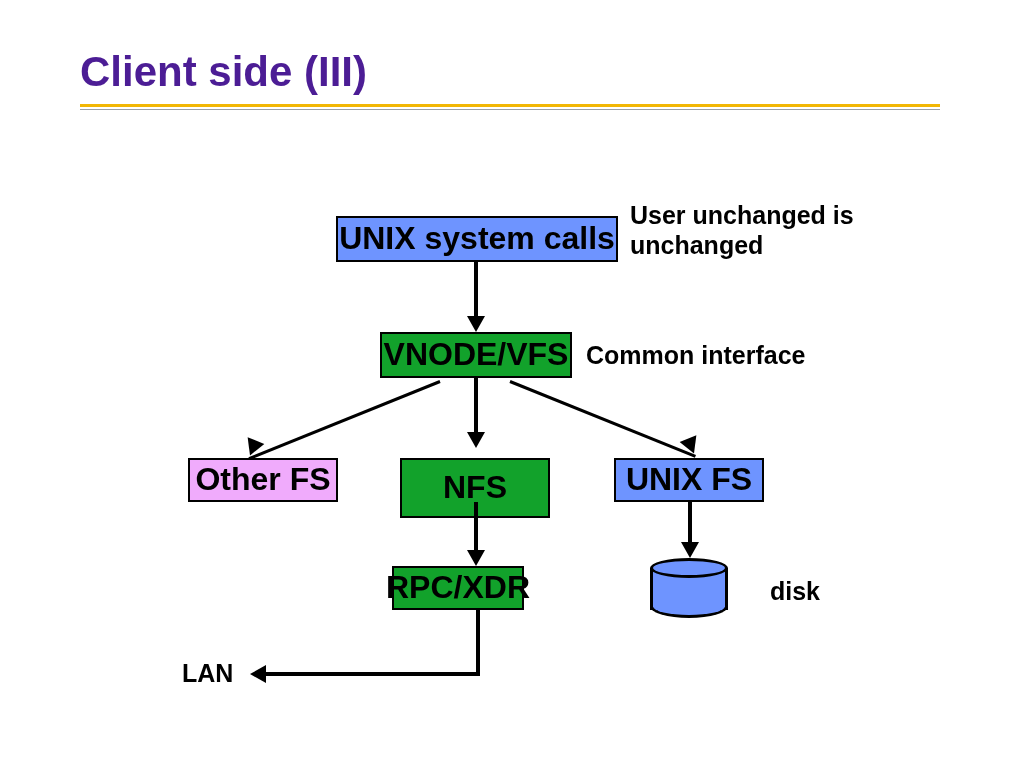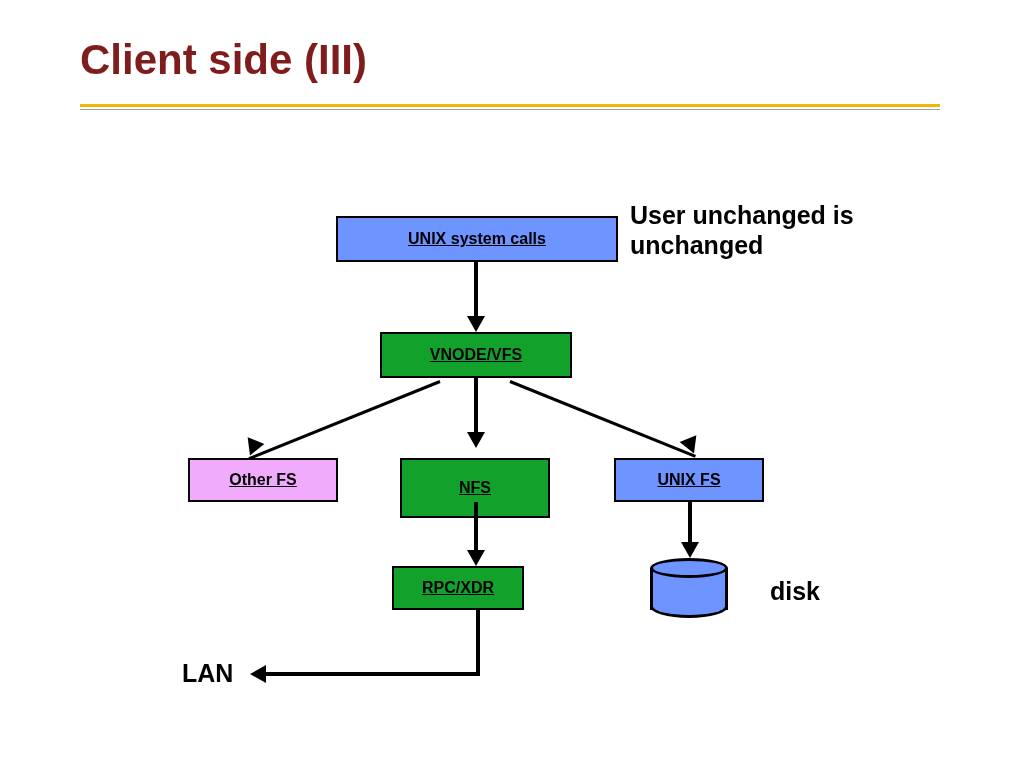--- a/index.html
+++ b/index.html
@@ -13,24 +13,24 @@
   }
   .slide {
     position: relative;
     width: 1024px;
     height: 768px;
     box-sizing: border-box;
   }
   .title {
     position: absolute;
     left: 80px;
-    top: 36px;
+    top: 48px;
     font-size: 42px;
     font-weight: bold;
-    color: #7f1d1d;
+    color: #4c1d95;
   }
   .hr-top {
     position: absolute;
     left: 80px;
     top: 104px;
     width: 860px;
     height: 3px;
     background: #f2b705;
   }
   .hr-bot {
@@ -43,25 +43,24 @@
   }
 
   .box {
     position: absolute;
     box-sizing: border-box;
     border: 2px solid #000;
     display: flex;
     align-items: center;
     justify-content: center;
     font-weight: bold;
-    font-size: 16px;
+    font-size: 32px;
     color: #000;
     text-align: center;
     line-height: 1.1;
-    text-decoration: underline;
   }
   .blue  { background: #6e94ff; }
   .green { background: #12a22b; }
   .pink  { background: #f0abfc; }
 
   .label {
     position: absolute;
     font-weight: bold;
     font-size: 25px;
     color: #000;
@@ -163,20 +162,21 @@
 
   <div class="box blue" style="left:336px; top:216px; width:282px; height:46px;">UNIX system calls</div>
 
   <div class="label" style="left:630px; top:200px; width:230px;">User unchanged is unchanged</div>
 
   <div class="vline" style="left:474px; top:262px; height:56px;"></div>
   <div class="arrowhead down" style="left:467px; top:316px;"></div>
 
   <div class="box green" style="left:380px; top:332px; width:192px; height:46px;">VNODE/VFS</div>
 
+  <div class="label" style="left:586px; top:340px; width:220px;">Common interface</div>
 
   <div class="vline" style="left:474px; top:378px; height:56px;"></div>
   <div class="arrowhead down" style="left:467px; top:432px;"></div>
 
   <div class="diag" style="left:440px; top:380px; width:206px; transform:rotate(158deg);"></div>
   <div class="diaghead" style="left:244px; top:440px; transform:rotate(22deg);"></div>
 
   <div class="diag" style="left:510px; top:380px; width:200px; transform:rotate(22deg);"></div>
   <div class="diaghead" style="left:682px; top:438px; transform:rotate(-22deg);"></div>
 

